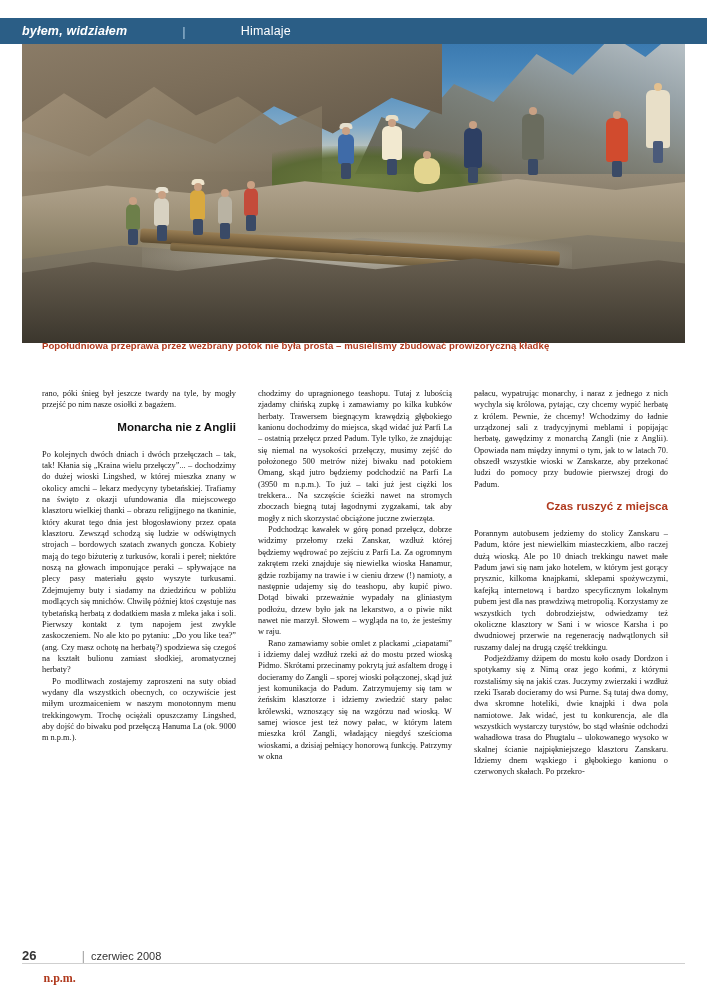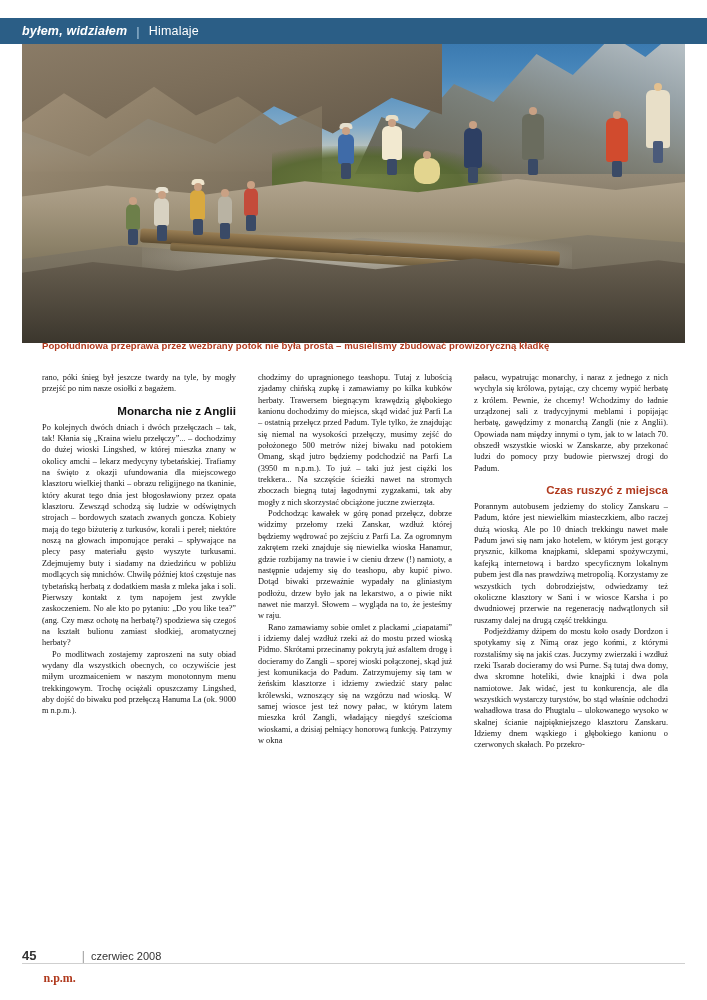--- a/index.html
+++ b/index.html
@@ -19,20 +19,21 @@
     position: absolute;
     top: 18px;
     left: 0;
     width: 707px;
     height: 26px;
     background: #2b5e86;
     display: flex;
     align-items: center;
     padding-left: 22px;
     z-index: 5;
+    gap: 46px;
   }
   .header-kicker {
     color: #ffffff;
     font-family: "Liberation Sans", sans-serif;
     font-weight: bold;
     font-size: 12.5px;
     font-style: italic;
     letter-spacing: .2px;
   }
   .header-sep {
@@ -180,21 +181,21 @@
   .col {
     width: 194px;
     font-size: 8.35px;
     line-height: 11.35px;
     text-align: justify;
     color: #141414;
     font-family: "Liberation Serif", serif;
     hyphens: auto;
   }
   .col p { margin: 0; text-indent: 10px; }
-  .col p.first { text-indent: 0; }
+  .col p.first { text-indent: 0; margin-top: 16px; }
   .subhead {
     font-family: "Liberation Sans", sans-serif;
     font-weight: bold;
     font-size: 11.6px;
     color: #111;
     margin: 9px 0 5px 0;
     line-height: 13px;
     text-indent: 0 !important;
     text-align: right;
   }
@@ -339,17 +340,17 @@
     <p class="first">pałacu, wypatrując monarchy, i naraz z jednego z nich wychyla się królowa, pytając, czy chcemy wypić herbatę z królem. Pewnie, że chcemy! Wchodzimy do ładnie urządzonej sali z tradycyjnymi meblami i popijając herbatę, gawędzimy z monarchą Zangli (nie z Anglii). Opowiada nam między innymi o tym, jak to w latach 70. obszedł wszystkie wioski w Zanskarze, aby przekonać ludzi do pomocy przy budowie pierwszej drogi do Padum.</p>
     <div class="subhead red">Czas ruszyć z miejsca</div>
     <p class="first">Porannym autobusem jedziemy do stolicy Zanskaru – Padum, które jest niewielkim miasteczkiem, albo raczej dużą wioską. Ale po 10 dniach trekkingu nawet małe Padum jawi się nam jako hotelem, w którym jest gorący prysznic, kilkoma knajpkami, sklepami spożywczymi, kafejką internetową i bardzo specyficznym lokalnym pubem jest dla nas prawdziwą metropolią. Korzystamy ze wszystkich tych dobrodziejstw, odwiedzamy też okoliczne klasztory w Sani i w wiosce Karsha i po dwudniowej przerwie na regenerację nadwątlonych sił ruszamy dalej na drugą część trekkingu.</p>
     <p>Podjeżdżamy dżipem do mostu koło osady Dordzon i spotykamy się z Nimą oraz jego końmi, z którymi rozstaliśmy się na jakiś czas. Juczymy zwierzaki i wzdłuż rzeki Tsarab docieramy do wsi Purne. Są tutaj dwa domy, dwa skromne hoteliki, dwie knajpki i dwa pola namiotowe. Jak widać, jest tu konkurencja, ale dla wszystkich wystarczy turystów, bo stąd właśnie odchodzi wahadłowa trasa do Phugtalu – ulokowanego wysoko w skalnej ścianie najpiękniejszego klasztoru Zanskaru. Idziemy dnem wąskiego i głębokiego kanionu o czerwonych skałach. Po przekro-</p>
   </div>
 
 </div>
 
 <div class="footer-rule"></div>
 <div class="footer">
-  <span class="folio">45</span>
+  <span class="folio">26</span>
   <span class="brand">n.p.m.</span>
   <span class="footer-sep">|</span>
   <span class="issue">czerwiec 2008</span>
 </div>
 
 </body></html>

